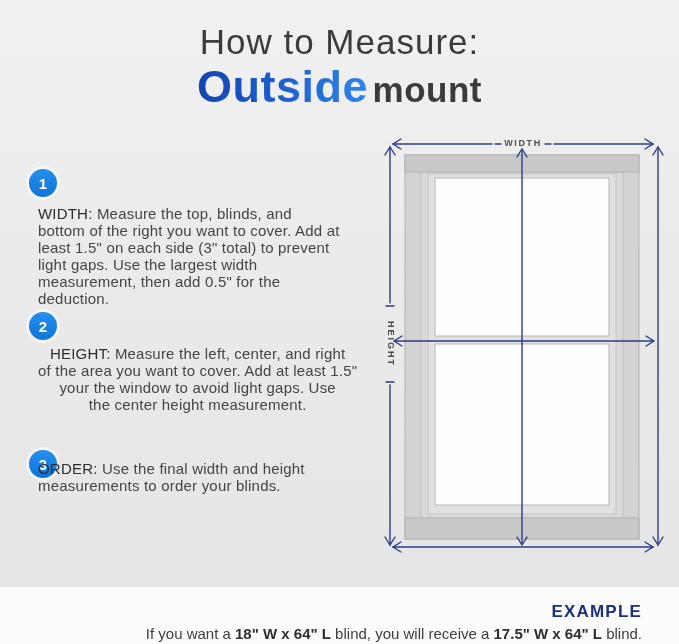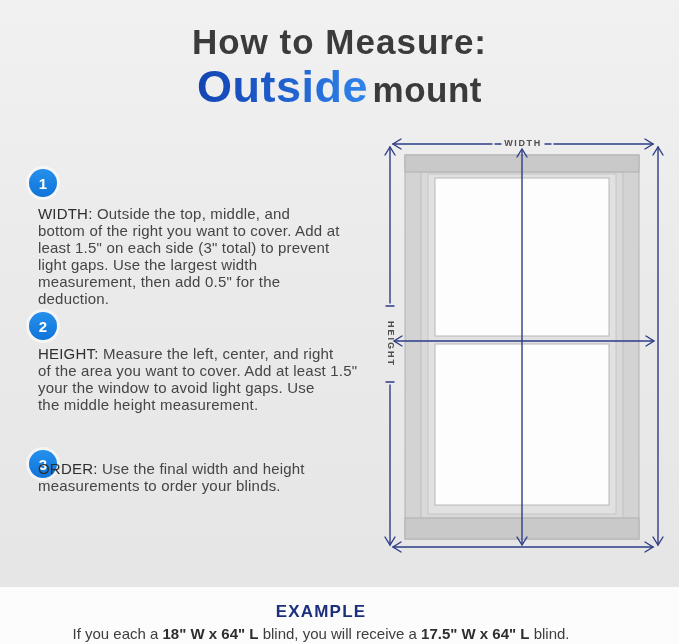--- a/index.html
+++ b/index.html
@@ -4,21 +4,21 @@
 <style>
   html,body{margin:0;padding:0;}
   body{font-family:"Liberation Sans",sans-serif;}
   #stage{
     position:relative;width:679px;height:644px;overflow:hidden;
     background:linear-gradient(180deg,#f1f1f1 0%,#eaeaea 45%,#e5e5e5 100%);
   }
 
   
   .title-block{position:absolute;top:24px;left:0;width:679px;text-align:center;line-height:1.05;}
-  .title-line1{font-size:35px;font-weight:700;color:#3b3b3b;letter-spacing:1px;}
+  .title-line1{font-size:35px;font-weight:400;color:#3b3b3b;letter-spacing:1px;}
   .title-line2{margin-top:2px;}
   .title-outside{
     font-size:45px;font-weight:800;letter-spacing:.5px;
     background:linear-gradient(90deg,#1445b2 0%,#1d5ccb 45%,#3184ea 100%);
     -webkit-background-clip:text;background-clip:text;color:transparent;
   }
   .title-mount{font-size:35px;font-weight:700;color:#3b3b3b;letter-spacing:.5px;}
 
   
   .step-circle{
@@ -32,21 +32,21 @@
   .step-text .line{white-space:nowrap;}
   .step-text .lbl{font-weight:400;color:#2e2e2e;}
 
   
   #diagram-svg{position:absolute;left:378px;top:130px;}
 
   
   .example-strip{
     position:absolute;left:0;top:587px;width:679px;height:57px;
     background:#fcfcfc;box-sizing:border-box;padding-top:15px;padding-right:37px;
-    text-align:center;
+    text-align:right;
   }
   .example-heading{font-size:17px;font-weight:700;color:#1b2f7d;letter-spacing:1.2px;}
   .example-line{margin-top:3px;font-size:15px;color:#3e3e3e;}
   .example-line b{color:#2e2e2e;}
 </style>
 </head>
 <body>
 
 <div id="stage">
 
@@ -55,36 +55,36 @@
     <div class="title-line2">
       <span class="title-outside">Outside</span>
       <span class="title-mount">mount</span>
     </div>
   </div>
 
   <div class="step-circle" style="left:29px;top:169px;">
     <span>1</span>
   </div>
   <div class="step-text" style="top:205px;">
-    <div class="line"><b class="lbl">WIDTH:</b><span> Outside the top, middle, and</span></div>
+    <div class="line"><b class="lbl">WIDTH:</b><span> Measure the top, blinds, and</span></div>
     <div class="line">bottom of the right you want to cover. Add at</div>
     <div class="line">least 1.5" on each side (3" total) to prevent</div>
     <div class="line">light gaps. Use the largest width</div>
     <div class="line">measurement, then add 0.5" for the</div>
     <div class="line">deduction.</div>
   </div>
 
   <div class="step-circle" style="left:29px;top:312px;">
     <span>2</span>
   </div>
-  <div class="step-text" style="top:345px;">
+  <div class="step-text" style="top:345px;text-align:center;">
     <div class="line"><b class="lbl">HEIGHT:</b><span> Measure the left, center, and right</span></div>
     <div class="line">of the area you want to cover. Add at least 1.5"</div>
     <div class="line">your the window to avoid light gaps. Use</div>
-    <div class="line">the middle height measurement.</div>
+    <div class="line">the center height measurement.</div>
   </div>
 
   <div class="step-circle" style="left:29px;top:450px;">
     <span>3</span>
   </div>
   <div class="step-text" style="top:460px;">
     <div class="line"><b class="lbl">ORDER:</b><span> Use the final width and height</span></div>
     <div class="line">measurements to order your blinds.</div>
   </div>
 
@@ -139,17 +139,17 @@
       </g>
     </g>
 
     <text x="145" y="14" text-anchor="middle" dominant-baseline="middle" font-family="Liberation Sans, sans-serif" font-size="9" font-weight="bold" fill="#4e4e4e" style="letter-spacing:1.6px">WIDTH</text>
     <text x="12" y="214" text-anchor="middle" dominant-baseline="middle" transform="rotate(90 12 214)" font-family="Liberation Sans, sans-serif" font-size="9" font-weight="bold" fill="#4e4e4e" style="letter-spacing:2px">HEIGHT</text>
   </svg>
 
   <div class="example-strip">
     <div class="example-heading">EXAMPLE</div>
     <div class="example-line">
-      <span>If you each a </span><b>18" W x 64" L</b><span> blind, you will receive a </span><b>17.5" W x 64" L</b><span> blind.</span>
+      <span>If you want a </span><b>18" W x 64" L</b><span> blind, you will receive a </span><b>17.5" W x 64" L</b><span> blind.</span>
     </div>
   </div>
 
 </div>
 
 </body></html>

